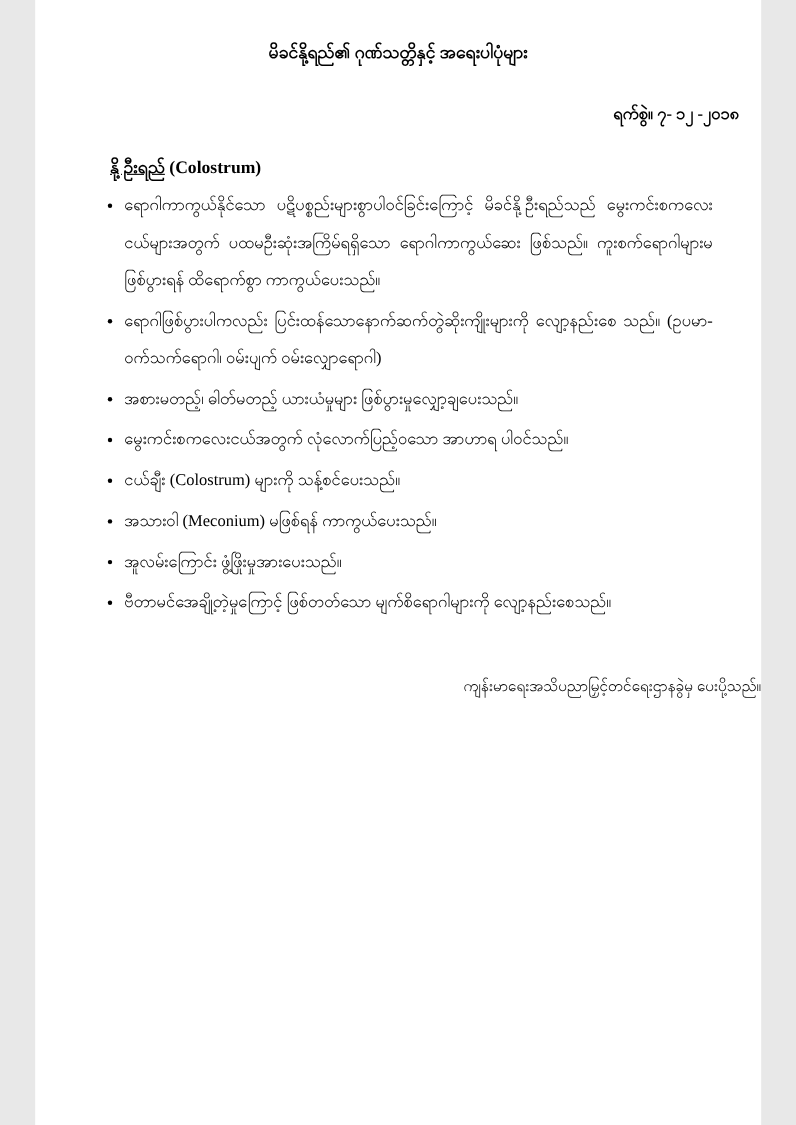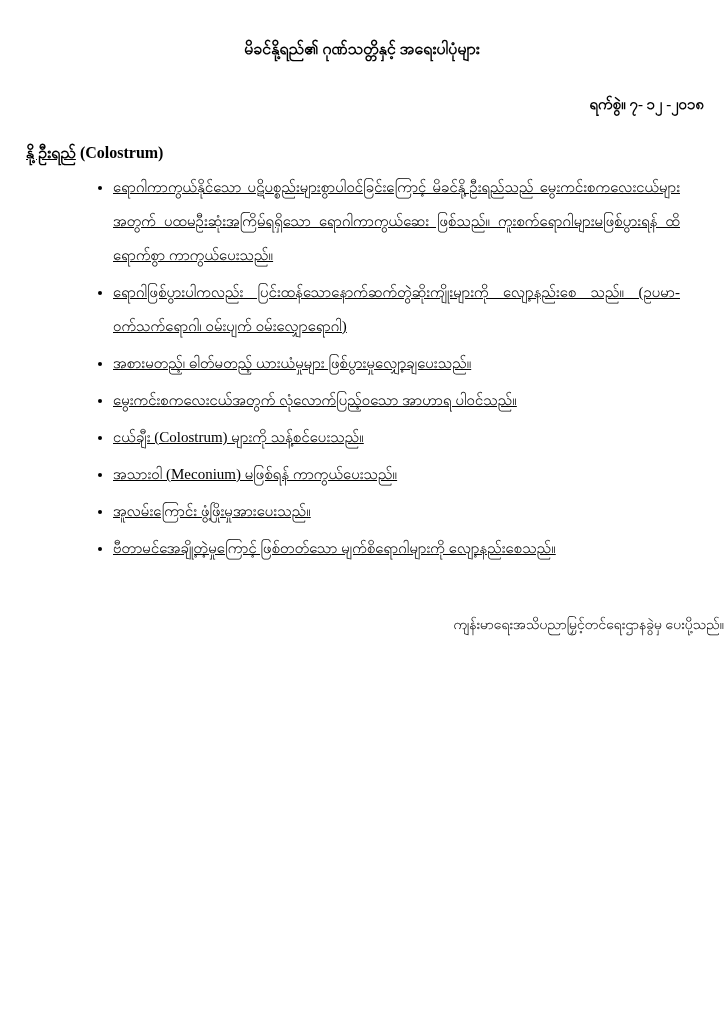--- a/index.html
+++ b/index.html
@@ -2,21 +2,21 @@
 <html><head>
 <meta charset="utf-8">
 <style>
   html, body {
     margin: 0;
     padding: 0;
     background: #e8e8e8;
   }
   .page {
     position: relative;
-    width: 724px;
+    width: 660px;
     height: 1023px;
     margin: 0 auto;
     background: #ffffff;
     color: #000000;
     font-family: "Liberation Serif", "DejaVu Serif", serif;
     font-size: 15px;
     overflow: hidden;
     box-sizing: border-box;
   }
   .doc-title {
@@ -29,40 +29,39 @@
   .date-line {
     margin-top: 30px;
     padding-right: 20px;
     text-align: right;
     font-weight: bold;
     font-size: 15px;
     line-height: 24px;
   }
   .section-heading {
     margin-top: 24px;
-    padding-left: 26px;
+    padding-left: 68px;
     font-weight: bold;
     font-size: 16px;
     line-height: 26px;
   }
   .section-heading .underlined {
     text-decoration: underline;
   }
   .body-paragraph {
     margin: 14px 43px 0 43px;
     text-align: justify;
     text-indent: 58px;
     line-height: 35px;
     font-size: 15px;
   }
   .bullet-list {
     margin: 4px 44px 0 0;
-    padding-left: 113px;
+    padding-left: 81px;
     list-style: disc outside;
-    text-decoration: underline;
   }
   .bullet-list li {
     text-align: justify;
     line-height: 34px;
     font-size: 15px;
     margin: 0 0 3px 0;
   }
   .doc-footer {
     margin-top: 48px;
     text-align: right;

